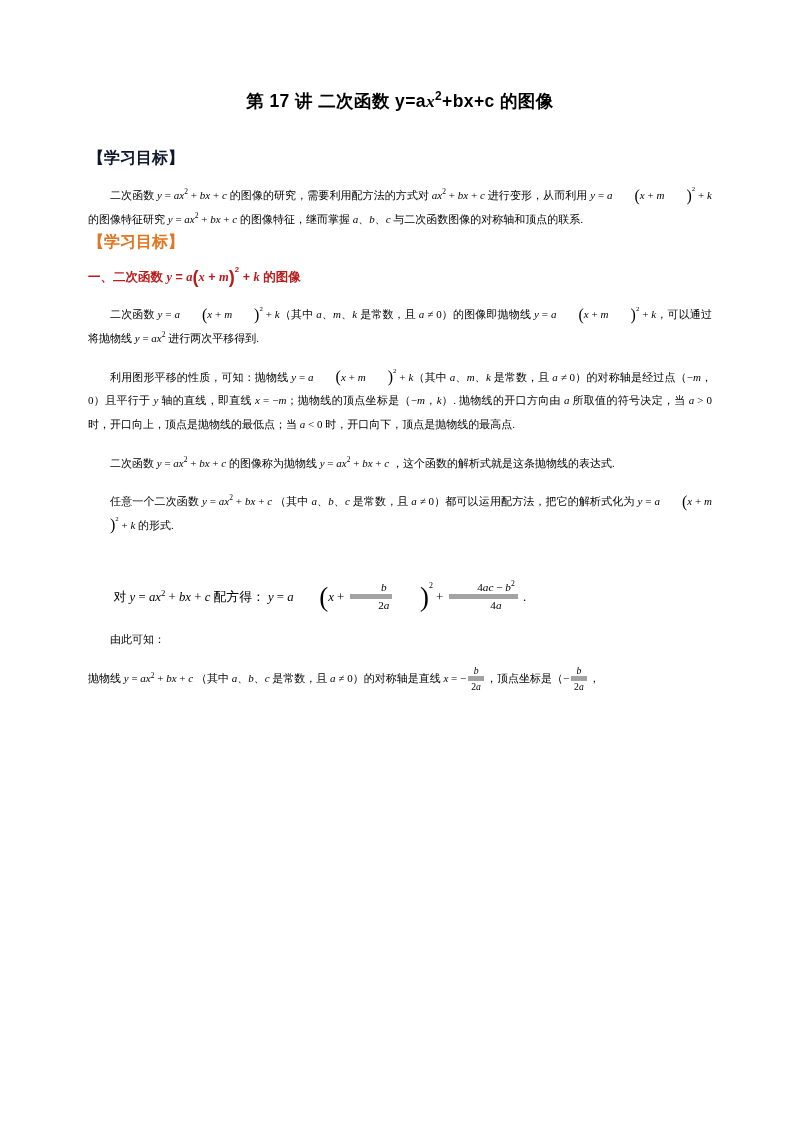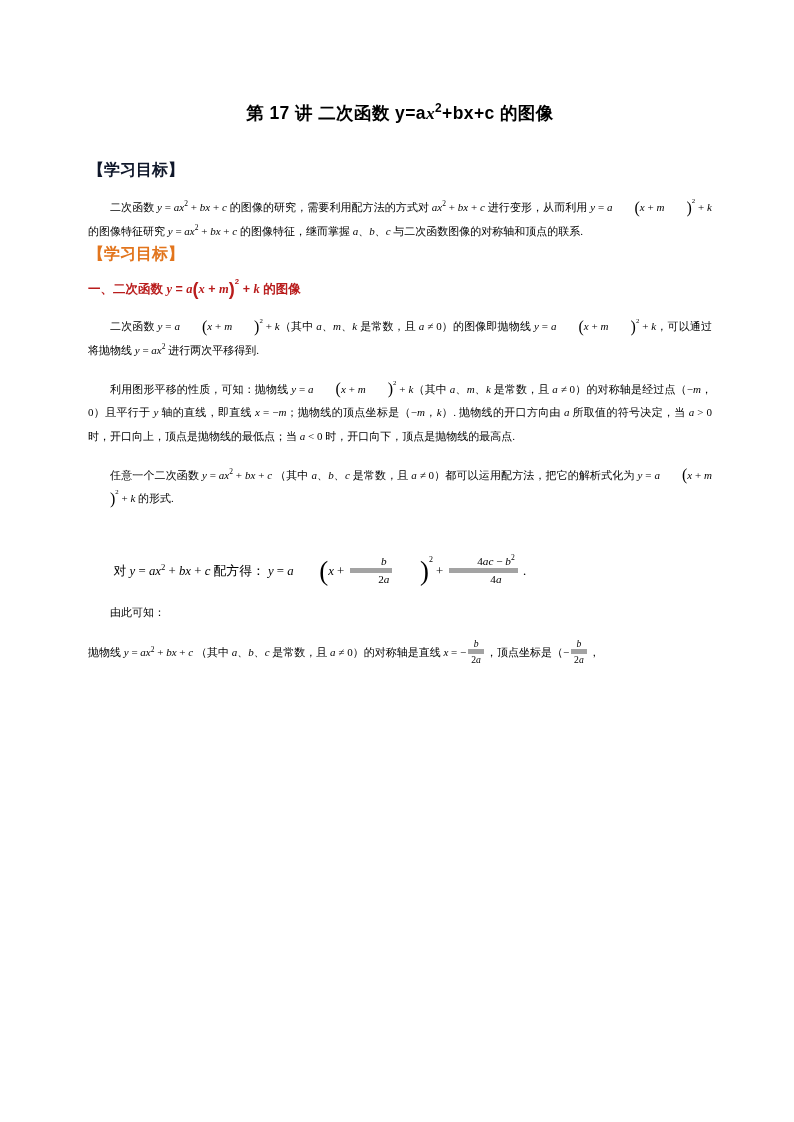--- a/index.html
+++ b/index.html
@@ -10,21 +10,21 @@
   body {
     width: 794px;
     height: 1122px;
     font-family: "Liberation Serif", "DejaVu Serif", serif;
     color: #000000;
     position: relative;
     overflow: hidden;
   }
   .page {
     position: absolute;
-    left: 0; top: 16px;
+    left: 0; top: 4px;
     width: 794px;
     height: 950px;
     padding: 0;
     box-sizing: border-box;
   }
   .content {
     position: absolute;
     left: 88px;
     top: 86px;
     width: 624px;
@@ -124,20 +124,23 @@
     <p class="para indent">
       二次函数 <span class="m">y</span> = <span class="m">a</span><span class="paren-big">(</span><span class="m">x</span> + <span class="m">m</span><span class="paren-big">)</span><span class="bigsup">2</span> + <span class="m">k</span>（其中 <span class="m">a</span>、<span class="m">m</span>、<span class="m">k</span> 是常数，且 <span class="m">a</span> ≠ 0）的图像即抛物线 <span class="m">y</span> = <span class="m">a</span><span class="paren-big">(</span><span class="m">x</span> + <span class="m">m</span><span class="paren-big">)</span><span class="bigsup">2</span> + <span class="m">k</span>，可以通过将抛物线 <span class="m">y</span> = <span class="m">ax</span><sup>2</sup> 进行两次平移得到.
     </p>
 
 
     <p class="para indent">
       利用图形平移的性质，可知：抛物线 <span class="m">y</span> = <span class="m">a</span><span class="paren-big">(</span><span class="m">x</span> + <span class="m">m</span><span class="paren-big">)</span><span class="bigsup">2</span> + <span class="m">k</span>（其中 <span class="m">a</span>、<span class="m">m</span>、<span class="m">k</span> 是常数，且 <span class="m">a</span> ≠ 0）的对称轴是经过点（−<span class="m">m</span>，0）且平行于 <span class="m">y</span> 轴的直线，即直线 <span class="m">x</span> = −<span class="m">m</span>；抛物线的顶点坐标是（−<span class="m">m</span>，<span class="m">k</span>）. 抛物线的开口方向由 <span class="m">a</span> 所取值的符号决定，当 <span class="m">a</span> &gt; 0 时，开口向上，顶点是抛物线的最低点；当 <span class="m">a</span> &lt; 0 时，开口向下，顶点是抛物线的最高点.
     </p>
 
 
+    <p class="para indent">
+      二次函数 <span class="m">y</span> = <span class="m">ax</span><sup>2</sup> + <span class="m">bx</span> + <span class="m">c</span> 的图像称为抛物线 <span class="m">y</span> = <span class="m">ax</span><sup>2</sup> + <span class="m">bx</span> + <span class="m">c</span> ，这个函数的解析式就是这条抛物线的表达式.
+    </p>
 
     <p class="para indent">
       任意一个二次函数 <span class="m">y</span> = <span class="m">ax</span><sup>2</sup> + <span class="m">bx</span> + <span class="m">c</span> （其中 <span class="m">a</span>、<span class="m">b</span>、<span class="m">c</span> 是常数，且 <span class="m">a</span> ≠ 0）都可以运用配方法，把它的解析式化为 <span class="m">y</span> = <span class="m">a</span><span class="paren-big">(</span><span class="m">x</span> + <span class="m">m</span><span class="paren-big">)</span><span class="bigsup">2</span> + <span class="m">k</span> 的形式.
     </p>
 
     <p class="eqline blk">
       对 <span class="m">y</span> = <span class="m">ax</span><sup>2</sup> + <span class="m">bx</span> + <span class="m">c</span> 配方得： <span class="m">y</span> = <span class="m">a</span><span class="paren-big" style="font-size:2.1em;">(</span><span class="m">x</span> + <span class="frac"><span class="num"><span class="m">b</span></span><span class="den">2<span class="m">a</span></span></span><span class="paren-big" style="font-size:2.1em;">)</span><span class="bigsup" style="top:-1.0em;">2</span> + <span class="frac"><span class="num">4<span class="m">ac</span> − <span class="m">b</span><sup>2</sup></span><span class="den">4<span class="m">a</span></span></span> .
     </p>
 
     <p class="para indent blk">

